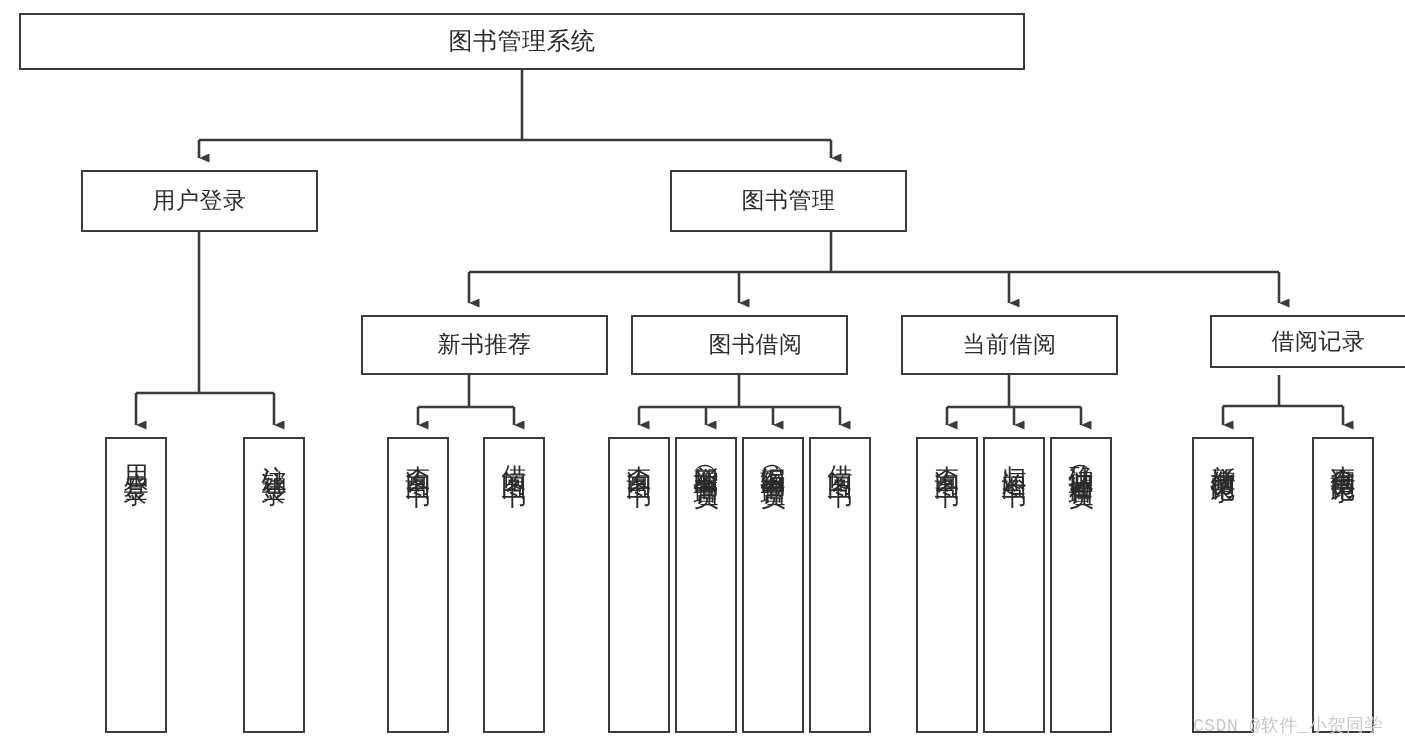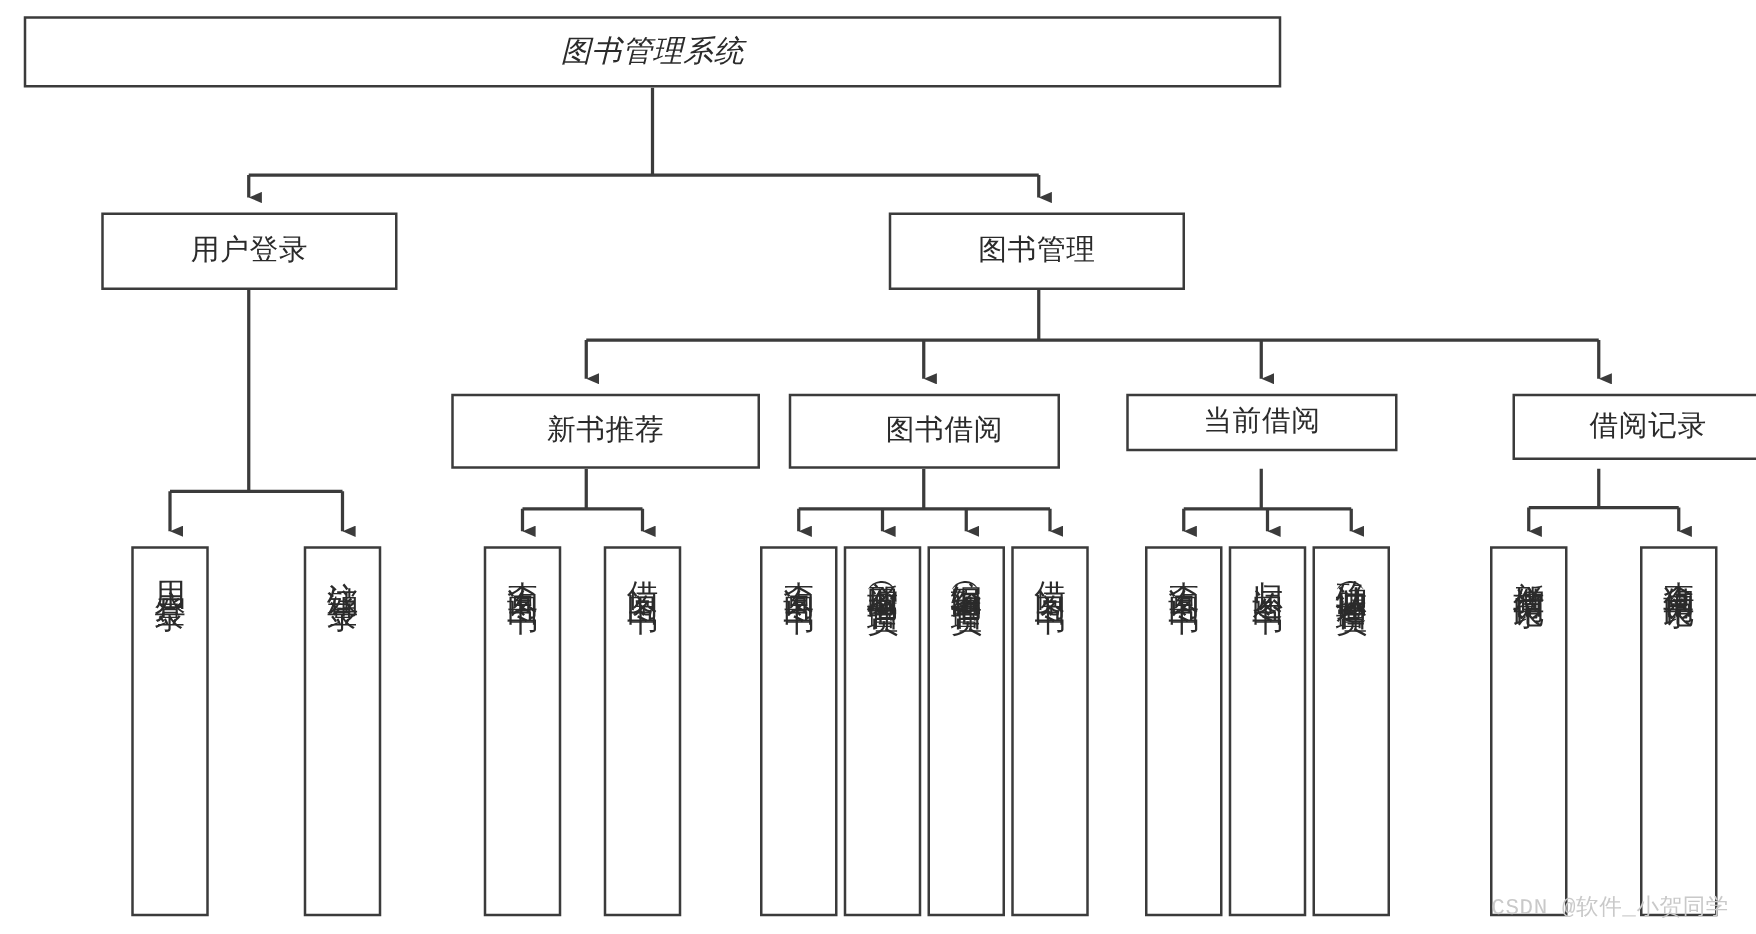--- a/index.html
+++ b/index.html
@@ -43,21 +43,20 @@
     letter-spacing: 0.5px;
     text-align: center;
     white-space: pre-line;
   }
   
   .node.horiz .label {
     font-size: 23px;
   }
   .node.root .label {
     font-size: 24px;
-    font-style: italic;
   }
   
   .node.vert {
     align-items: flex-start;
     justify-content: center;
     padding-top: 6px;
   }
   .node.vert .label {
     writing-mode: vertical-rl;
     text-orientation: upright;
@@ -135,31 +134,31 @@
     </g>
   </svg>
 
   <div class="node horiz root" style="left:19px; top:13px; width:1006px; height:57px;">
     <span class="label">图书管理系统</span>
   </div>
 
   <div class="node horiz" style="left:81px; top:170px; width:237px; height:62px;">
     <span class="label">用户登录</span>
   </div>
-  <div class="node horiz" style="left:711px; top:170px; width:237px; height:62px;">
+  <div class="node horiz" style="left:670px; top:170px; width:237px; height:62px;">
     <span class="label">图书管理</span>
   </div>
 
   <div class="node horiz" style="left:361px; top:315px; width:247px; height:60px;">
     <span class="label">新书推荐</span>
   </div>
   <div class="node horiz" style="left:631px; top:315px; width:217px; height:60px;padding-left:32px;">
     <span class="label">图书借阅</span>
   </div>
-  <div class="node horiz" style="left:901px; top:315px; width:217px; height:46px;">
+  <div class="node horiz" style="left:901px; top:315px; width:217px; height:60px;">
     <span class="label">当前借阅</span>
   </div>
   <div class="node horiz" style="left:1210px; top:315px; width:217px; height:53px;">
     <span class="label">借阅记录</span>
   </div>
 
   <div class="node vert" style="left:105px; top:437px; width:62px; height:296px;">
     <span class="label">用户登录</span>
   </div>
   <div class="node vert" style="left:243px; top:437px; width:62px; height:296px;">

